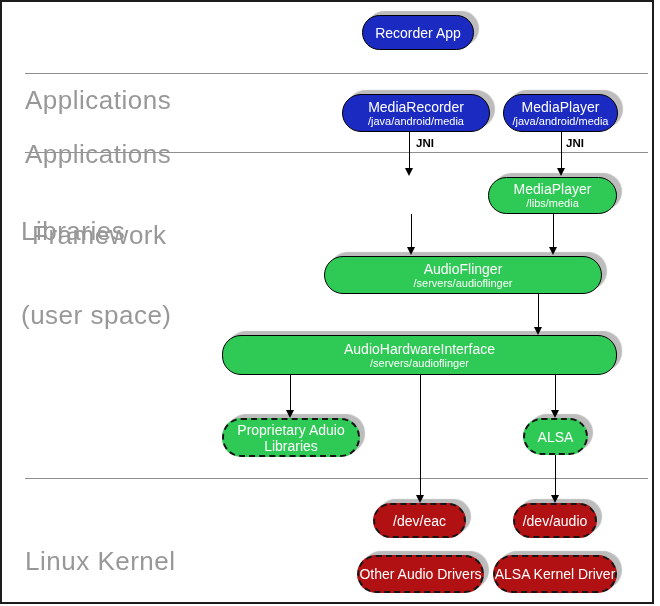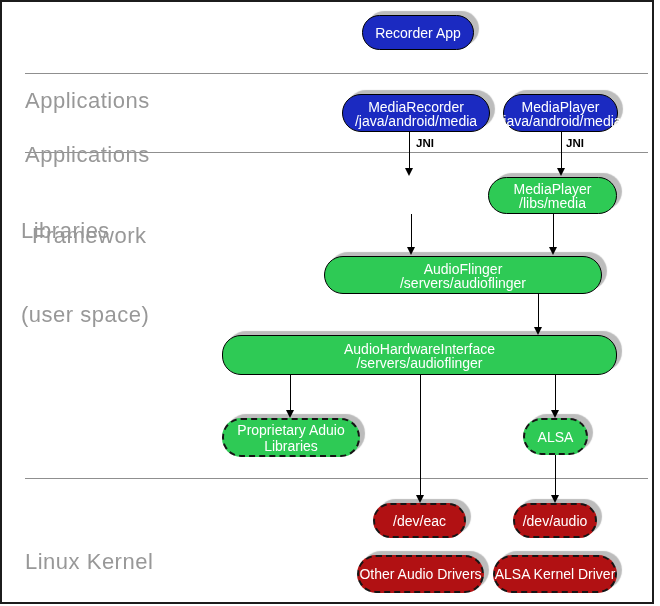--- a/index.html
+++ b/index.html
@@ -6,38 +6,38 @@
   #canvas {
     position:relative; width:660px; height:606px; background:#ffffff;
     font-family:"Liberation Sans","DejaVu Sans",sans-serif; overflow:hidden;
   }
   .frame {
     position:absolute; left:0; top:0; width:654px; height:604px;
     border:2px solid #1c1c1c; box-sizing:border-box; pointer-events:none;
   }
   .divider { position:absolute; left:25px; width:623px; height:1px; background:#8f8f8f; }
   .layer-label {
-    position:absolute; color:var(--label_gray); font-size:22px; line-height:27px;
+    position:absolute; color:var(--label_gray); font-size:26px; line-height:27px;
     letter-spacing:0.5px; white-space:pre;
   }
   .layer-label .l2 { padding-left:7px; }
   .layer-label.centered { width:140px; line-height:28px; }
   .node {
     position:absolute; box-sizing:border-box; display:flex; flex-direction:column;
     align-items:center; justify-content:center; text-align:center; color:#ffffff;
     border:1.5px solid #000; border-radius:19px;
     box-shadow:5px -4px 1px var(--shadow);
   }
   .node.dashed { border:2px dashed #151515; }
   .node.blue  { background:var(--blue);justify-content:center; }
   .node.green { background:var(--green); }
   .node.red   { background:var(--red); }
   .node .t { font-size:14px; line-height:16px; white-space:nowrap; }
   .node .t.wrap { white-space:normal; padding:0 8px; }
-  .node .s { font-size:14px; line-height:13px; white-space:nowrap; }
+  .node .s { font-size:11px; line-height:13px; white-space:nowrap; }
   .arrow { position:absolute; width:9px; }
   .arrow .shaft { position:absolute; left:4px; top:0; bottom:7px; width:1.3px; background:#000; }
   .arrow .head {
     position:absolute; bottom:0; left:0; width:0; height:0;
     border-left:4.5px solid transparent; border-right:4.5px solid transparent;
     border-top:8px solid #000;
   }
   .edge-label { position:absolute; font-size:11.5px; font-weight:bold; color:#000; }
 </style>
 </head>

